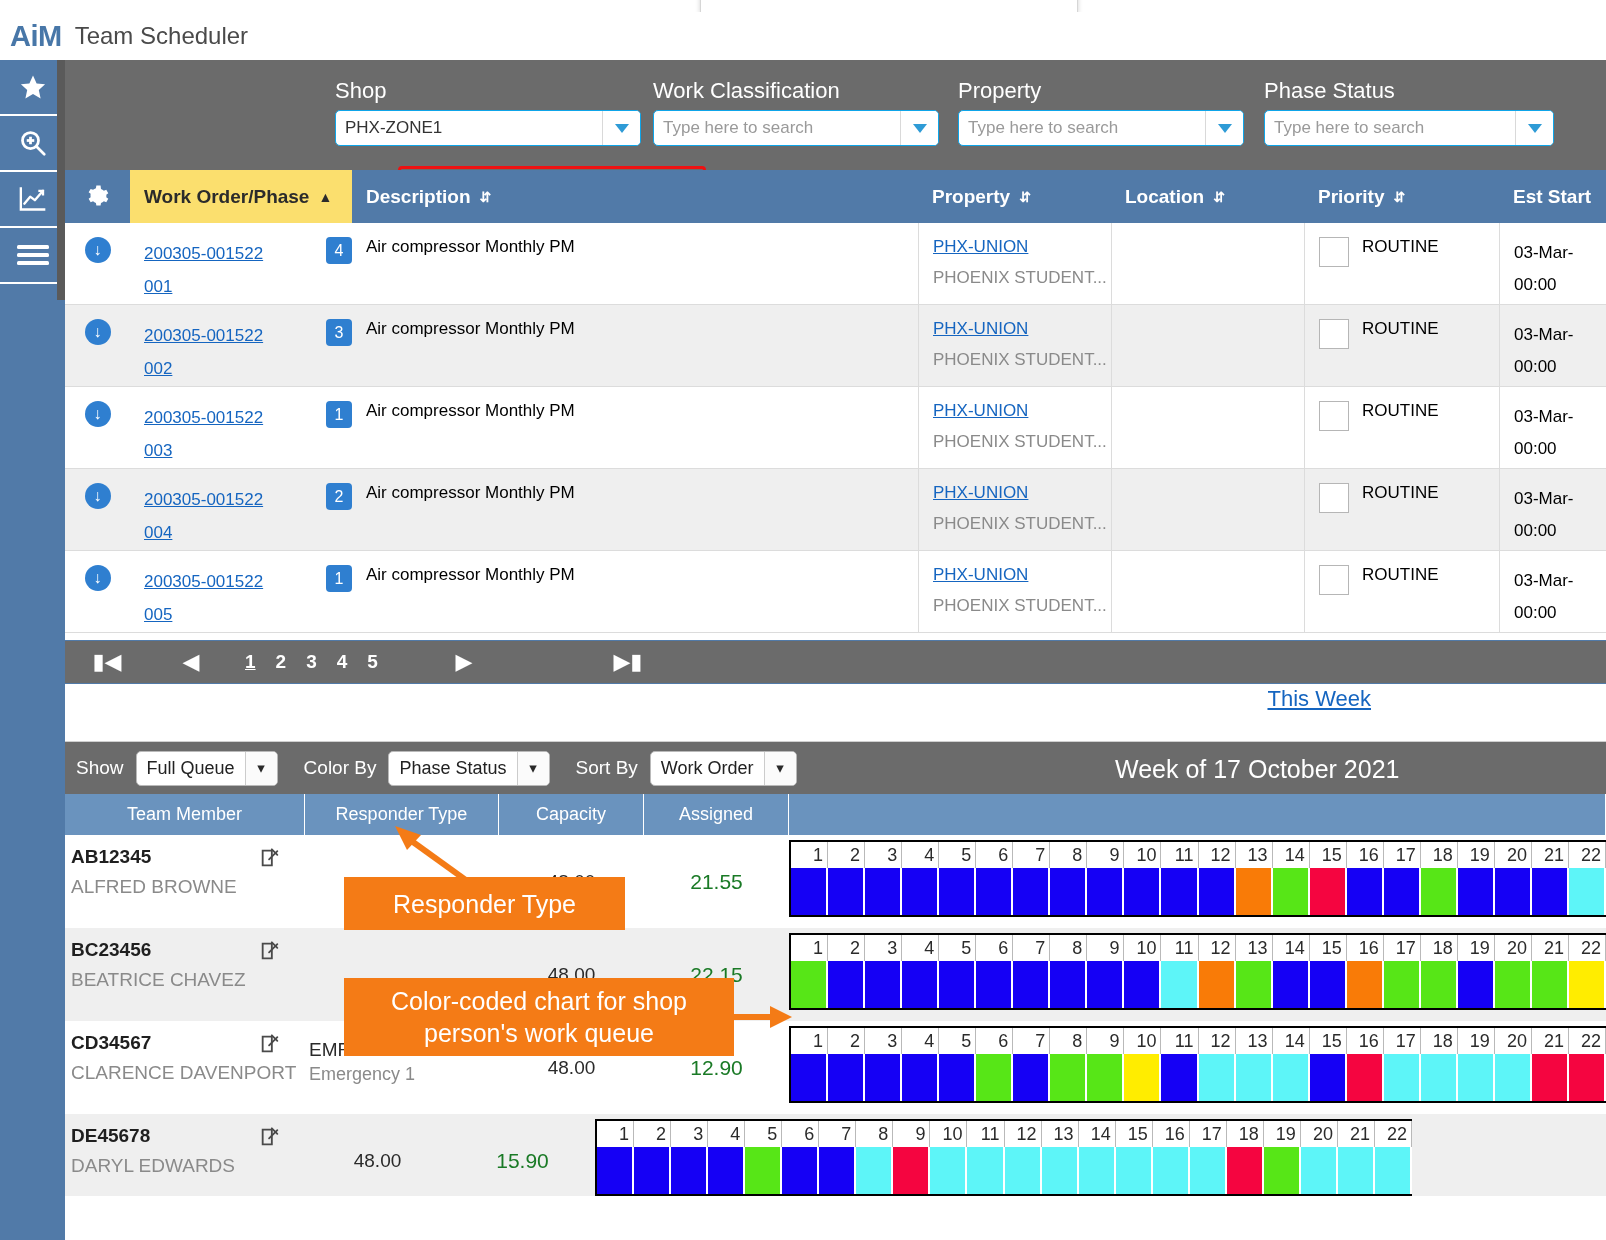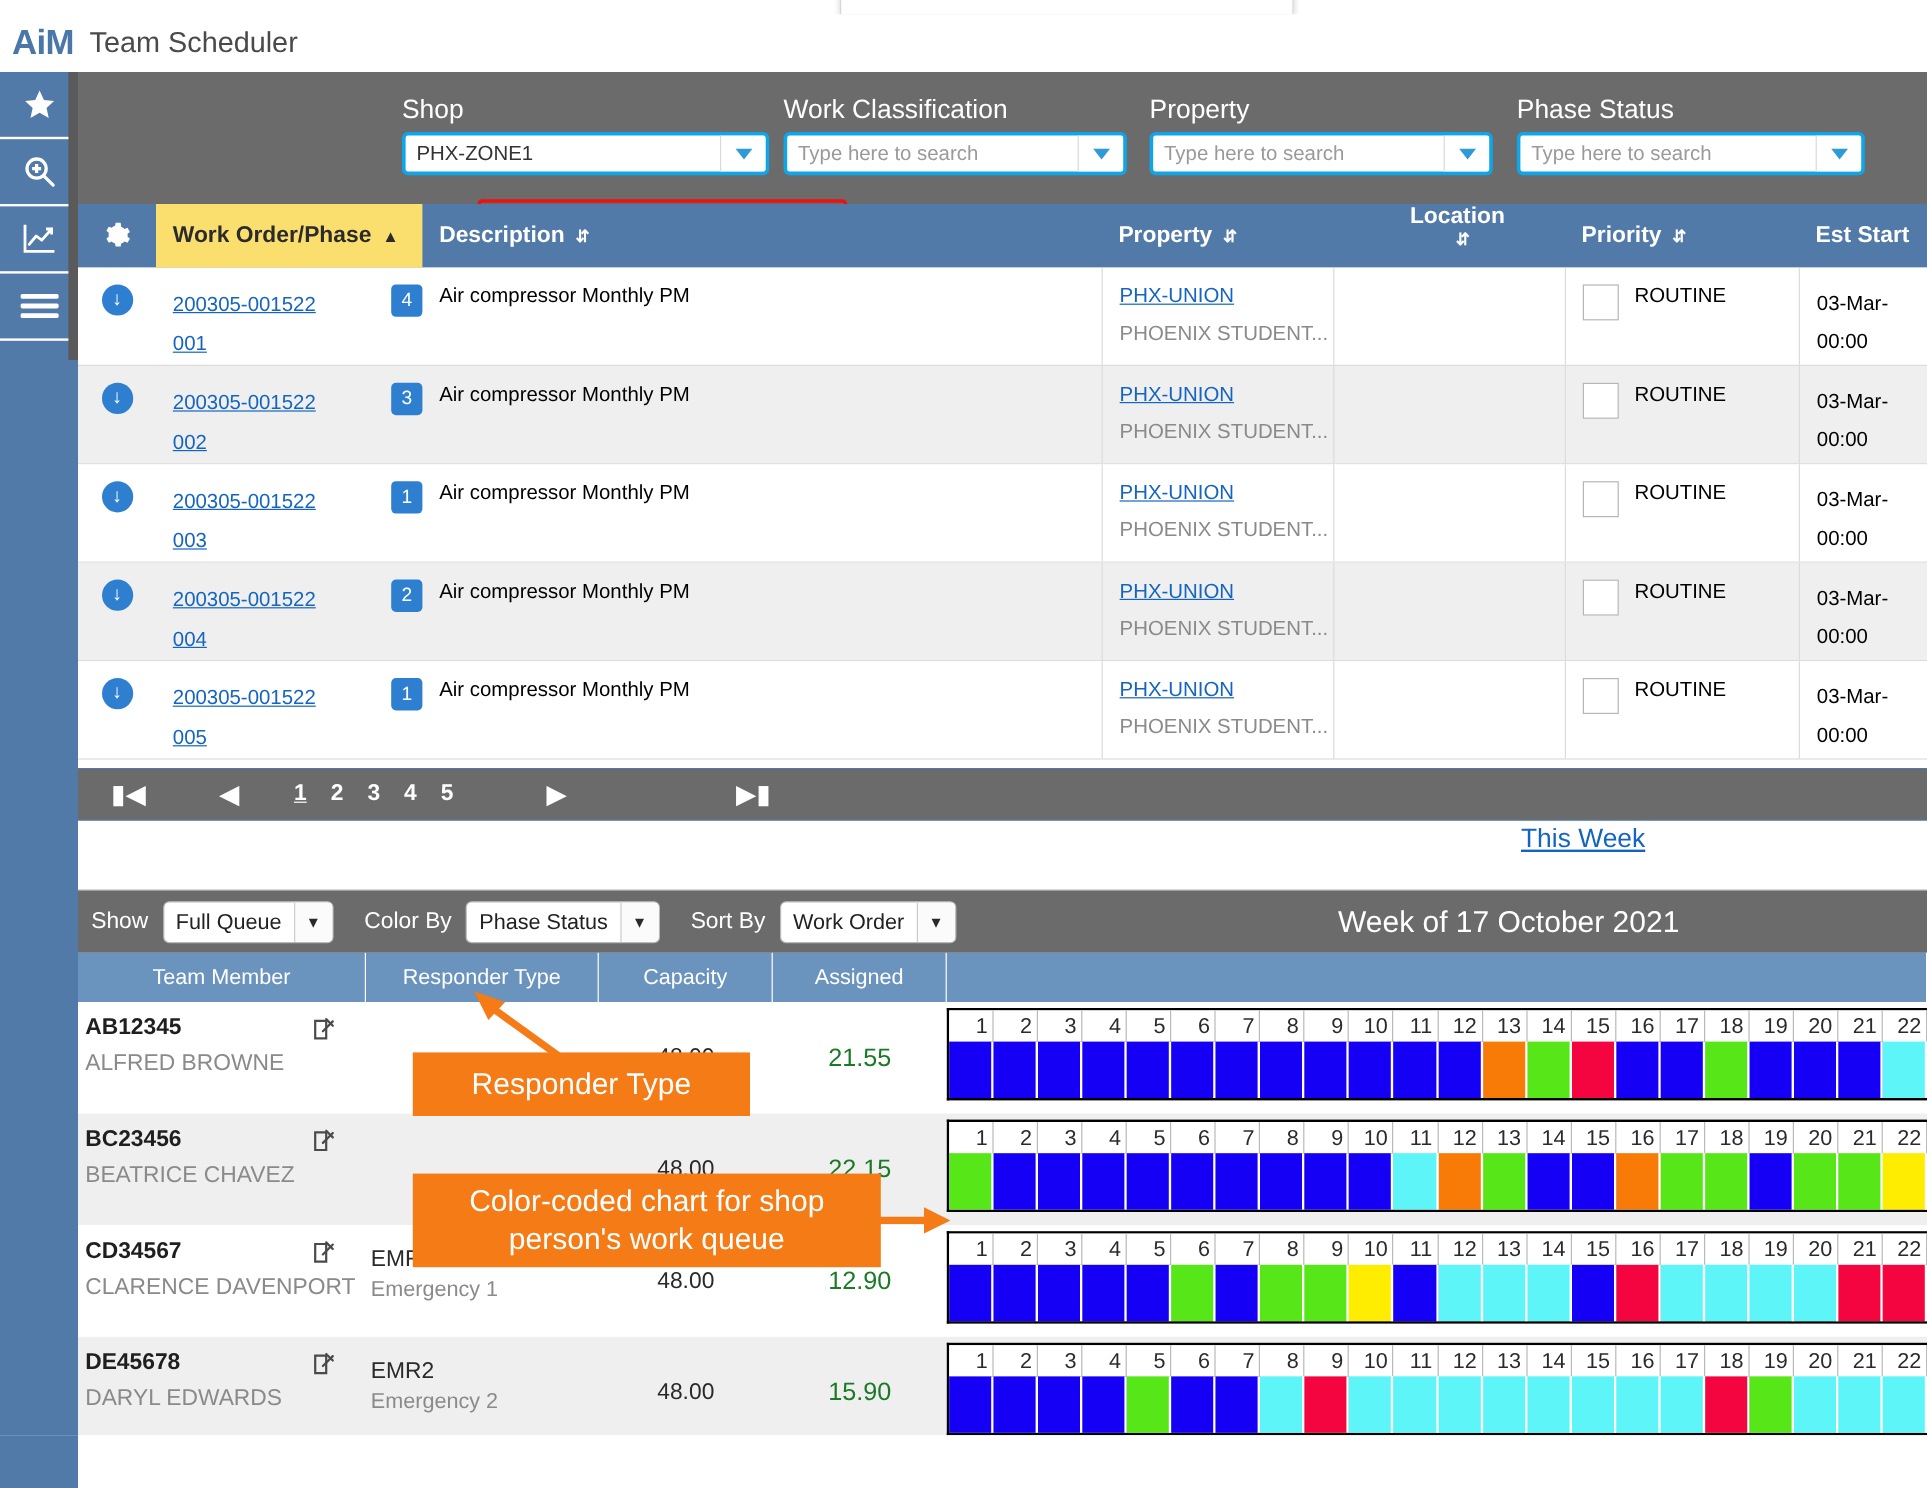--- a/index.html
+++ b/index.html
@@ -42,21 +42,21 @@
   .rail-scroll { position:absolute; left:57px; top:60px; width:8px; height:240px; background:#5a5a5a; }
 
   
   .filter-bar {
     position:absolute; left:65px; top:60px; width:1541px; height:110px;
     background:#6b6b6b;
   }
   .flt { position:absolute; }
   .flt-label { color:#ffffff; font-size:22px; margin-bottom:6px; display:block; }
   .sel-wrap {
-    display:flex; height:36px; background:#fff; border:3px solid #0ea5e9;
+    display:flex; height:36px; background:#fff; border:1px solid #0ea5e9;
     border-radius:5px; overflow:hidden; align-items:stretch;
   }
   .sel-wrap .val {
     flex:1; display:flex; align-items:center; padding-left:9px;
     font-size:17px; color:#333;
   }
   .sel-wrap .val.placeholder { color:#9a9a9a; }
   .sel-wrap .caret {
     width:38px; display:flex; align-items:center; justify-content:center;
     border-left:1px solid #d9d9d9; background:#fff;
@@ -70,21 +70,21 @@
   .wo-head {
     display:flex; height:53px; background:#517aa8; color:#fff;
     font-size:19px; font-weight:bold; align-items:center;
   }
   .wo-head .cell { display:flex; align-items:center; height:100%; padding-left:14px; }
   .wo-head .cell.sorted { background:#fbdf6e; color:#2b2b2b; }
   .c-gear { width:65px; justify-content:center; padding-left:0 !important; }
   .c-wo { width:222px; }
   .c-desc { width:566px; }
   .c-prop { width:193px; }
-  .c-loc { width:193px;flex-direction:column; }
+  .c-loc { width:193px; }
   .c-pri { width:195px; }
   .c-est { width:107px; }
   .sort-ic { margin-left:9px; font-size:14px; line-height:1; display:inline-block; }
 
   .wo-row { display:flex; min-height:82px; border-bottom:1px solid #dcdcdc; background:#fff; font-size:17px; }
   .wo-row.alt { background:#efefef; }
   .wo-row .cell { padding:14px 0 0 14px; }
   .wo-row .c-gear { display:flex; align-items:flex-start; justify-content:center; padding:14px 0 0 0; }
   .dl-ic { width:26px; height:26px; border-radius:50%; background:#2f7fd0; color:#fff; font-size:16px; display:flex; align-items:center; justify-content:center; }
   .wo-link { color:#1565c0; text-decoration:underline; display:block; line-height:1.95; }
@@ -706,24 +706,20 @@
     <div class="team-row alt" style="top: 1114px;">
       <div class="tr-member">
         <div class="tm-id">DE45678</div>
         <div class="tm-name">DARYL EDWARDS</div>
         <span class="tm-edit"><svg width="22" height="22" viewBox="0 0 24 24" fill="none" stroke="#4a4a4a" stroke-width="2">
             <path d="M4 4h10v16H4z"></path>
             <path d="M14 2.5l6 6" stroke-linecap="round"></path>
             <path d="M20 4.5l-9 9" stroke-linecap="round"></path>
           </svg></span>
       </div>
-      <div class="tr-resp">
-        <div class="rt-code">EMR2</div>
-        <div class="rt-desc">Emergency 2</div>
-      </div>
       <div class="tr-cap">48.00</div>
       <div class="tr-assign">15.90</div>
       <div class="tr-chart">
         <div class="gantt">
           <div class="gantt-hdr">
             <div class="g">1</div>
             <div class="g">2</div>
             <div class="g">3</div>
             <div class="g">4</div>
             <div class="g">5</div>

